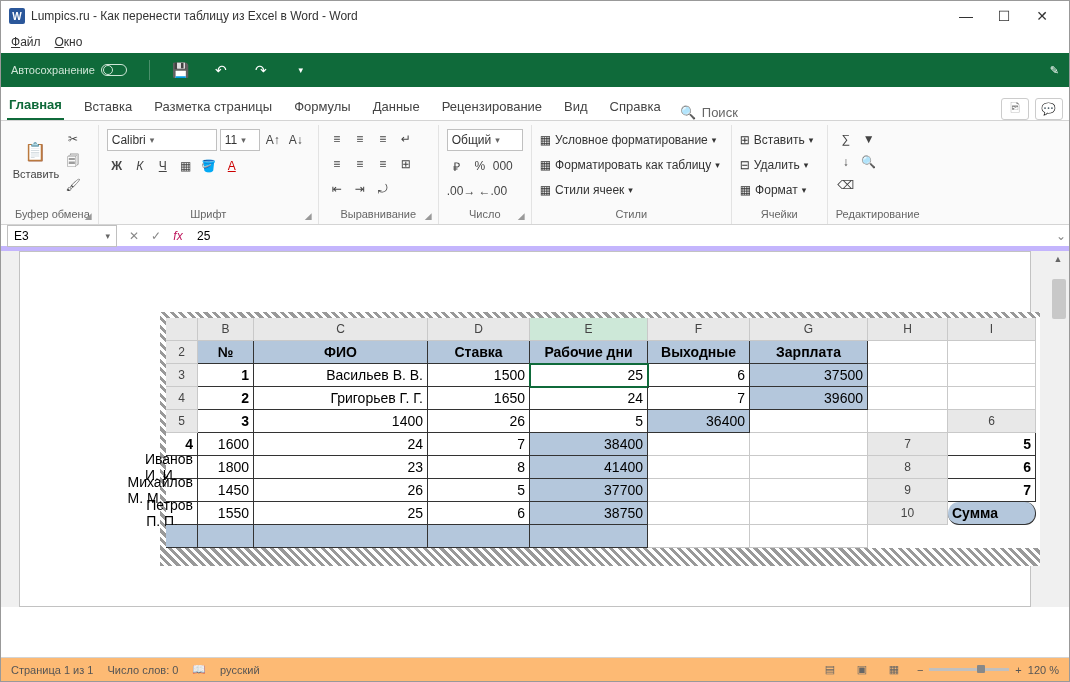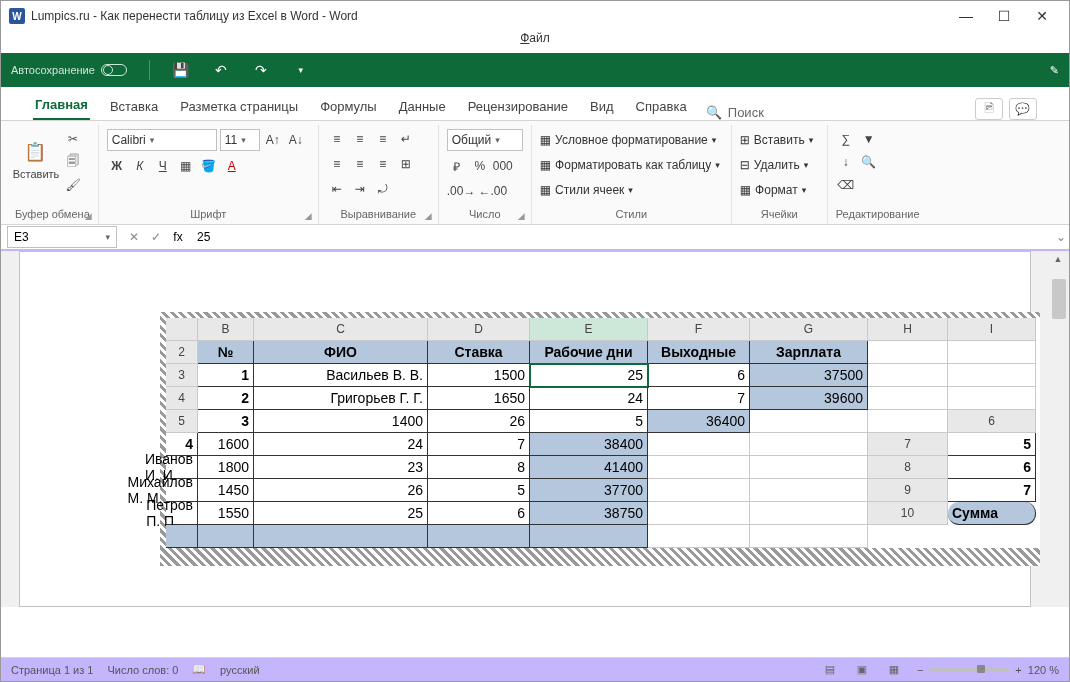--- a/index.html
+++ b/index.html
@@ -6,35 +6,35 @@
 body { width: 1070px; height: 682px; background: #fff; border: 1px solid #999; position: relative; overflow: hidden; }
 
 
 .titlebar { height: 30px; display: flex; align-items: center; padding: 0 8px; font-size: 12px; color: #333; }
 .titlebar .word-icon { width: 16px; height: 16px; background: #2b579a; border-radius: 2px; color: #fff; font-size: 10px; font-weight: bold; display: flex; align-items: center; justify-content: center; margin-right: 6px; }
 .titlebar .title { flex: 1; }
 .winctrls { display: flex; gap: 0; margin-left: auto; }
 .winbtn { width: 38px; height: 28px; display: flex; align-items: center; justify-content: center; font-size: 14px; color: #333; }
 
 
-.menubar { height: 22px; display: flex; align-items: center; padding: 0 10px; gap: 14px; font-size: 12px; color: #333; flex-direction: column; }
+.menubar { height: 22px; display: flex; align-items: center; padding: 0 10px; gap: 14px; font-size: 12px; color: #333; }
 .menubar span { text-decoration: underline; text-decoration-color: transparent; }
 .menubar span::first-letter { text-decoration: underline; }
 
 
 .qat { height: 34px; background: linear-gradient(#0f6a3a, #0f6a3a); display: flex; align-items: center; padding: 0 10px; gap: 22px; color: #cfe6d7; font-size: 11px; position: relative; }
 .qat .auto { display: flex; align-items: center; gap: 6px; }
 .qat .toggle { width: 26px; height: 12px; border: 1px solid #cfe6d7; border-radius: 6px; position: relative; }
 .qat .toggle::after { content: ''; position: absolute; left: 1px; top: 0px; width: 8px; height: 8px; border: 1px solid #cfe6d7; border-radius: 50%; }
 .qat .sep { width: 1px; height: 20px; background: rgba(255,255,255,.25); }
 .qat .q { width: 18px; height: 18px; display: flex; align-items: center; justify-content: center; color: #fff; font-size: 14px; }
 .qat .pen { position: absolute; right: 10px; color: #fff; }
 
 
-.tabs { height: 34px; display: flex; align-items: end; padding: 0 32px; gap: 18px; border-bottom: 1px solid #d4d4d4; font-size: 13px; color: #444; }
+.tabs { height: 34px; display: flex; align-items: end; padding: 0 6px; gap: 18px; border-bottom: 1px solid #d4d4d4; font-size: 13px; color: #444; }
 .tab { padding: 6px 2px; }
 .tab.active { color: #0f6a3a; border-bottom: 2px solid #0f6a3a; font-weight: 600; }
 .tabs .search { display: flex; align-items: center; gap: 5px; color: #666; }
 .tabs .right { margin-left: auto; display: flex; gap: 6px; }
 .tabs .sq { width: 28px; height: 22px; border: 1px solid #ccc; border-radius: 3px; display: flex; align-items: center; justify-content: center; font-size: 12px; color: #888; }
 
 
 .ribbon { height: 104px; display: flex; padding: 4px 6px 0; border-bottom: 1px solid #d4d4d4; background: #fafafa; }
 .group { padding: 0 8px; border-right: 1px solid #e3e3e3; display: flex; flex-direction: column; }
 .group:last-child { border-right: none; }
@@ -44,24 +44,24 @@
 .btn { display: flex; align-items: center; justify-content: center; min-width: 20px; height: 20px; font-size: 12px; color: #444; border-radius: 2px; }
 .vstack { display: flex; flex-direction: column; gap: 3px; }
 .hstack { display: flex; gap: 3px; align-items: center; }
 .bigbtn { width: 42px; height: 60px; display: flex; flex-direction: column; align-items: center; justify-content: center; gap: 2px; font-size: 11px; color: #444; }
 .bigbtn .ico { width: 28px; height: 28px; display: flex; align-items: center; justify-content: center; font-size: 18px; }
 .combo { height: 22px; border: 1px solid #c0c0c0; background: #fff; display: flex; align-items: center; padding: 0 4px; font-size: 12px; color: #333; }
 .combo .dd { margin-left: 4px; font-size: 9px; color: #666; }
 .textitem { font-size: 12px; color: #333; display: flex; align-items: center; gap: 4px; height: 22px; }
 
 
-.fbar { height: 26px; display: flex; align-items: center; border-bottom: 2px solid #c4b5fd; font-size: 12px; }
+.fbar { height: 26px; display: flex; align-items: center; border-bottom: 5px solid #c4b5fd; font-size: 12px; }
 .namebox { width: 110px; height: 22px; border: 1px solid #c0c0c0; margin: 0 6px; display: flex; align-items: center; padding: 0 6px; justify-content: space-between; }
 .fbar .fbtn { width: 22px; text-align: center; color: #888; }
-.fbar .fx { color: #000000; }
+.fbar .fx { font-style: italic; color: #be185d; }
 .fbar .val { padding: 0 8px; flex: 1; }
 .fbar .exp { width: 16px; text-align: center; color: #888; }
 
 
 .docwrap { height: 356px; background: #f0f0f0; position: relative; overflow: hidden; }
 .page { position: absolute; left: 18px; top: 0; width: 1012px; height: 356px; background: #fff; border: 1px solid #c2c2c2; }
 .scroll-v { position: absolute; right: 2px; top: 2px; width: 16px; height: 350px; background: #f0f0f0; }
 .scroll-v .thumb { width: 14px; height: 40px; background: #c8c8c8; border-radius: 2px; margin: 14px 1px 0; }
 .scroll-v .arr { width: 14px; height: 12px; display: flex; align-items: center; justify-content: center; font-size: 9px; color: #666; }
 
@@ -76,21 +76,21 @@
 .th { background: #b4c7dc; font-weight: bold; justify-content: center; border-right: 1px solid #333 !important; border-bottom: 1px solid #333 !important; }
 .td { border-right: 1px solid #333 !important; border-bottom: 1px solid #333 !important; }
 .td.num { justify-content: flex-end; }
 .td.bold { font-weight: bold; }
 .td.blue { background: #b4c7dc; }
 .td.sum { background: #b4c7dc; font-weight: bold; border-radius: 11px; }
 .activecell { outline: 2px solid #0f6a3a; outline-offset: -1px; }
 .extra { background: #fff; }
 
 
-.status { position: absolute; bottom: 0; left: 0; right: 0; height: 24px; border-top: 1px solid #d4d4d4; display: flex; align-items: center; padding: 0 10px; font-size: 11px; color: #555; gap: 14px; background: #c4b5fd; }
+.status { position: absolute; bottom: 0; left: 0; right: 0; height: 24px; border-top: 1px solid #d4d4d4; display: flex; align-items: center; padding: 0 10px; font-size: 11px; color: #555; gap: 14px; background: #fdba74; }
 .status .spacer { flex: 1; }
 .status .zoom { display: flex; align-items: center; gap: 6px; }
 .status .slider { width: 80px; height: 3px; background: #c0c0c0; position: relative; }
 .status .slider::after { content: ''; position: absolute; left: 48px; top: -3px; width: 8px; height: 8px; background: #888; border-radius: 1px; }
 .status .viewbtn { width: 18px; height: 16px; display: flex; align-items: center; justify-content: center; font-size: 11px; color: #666; }
 </style>
 </head>
 <body>
 
 <div class="titlebar">

